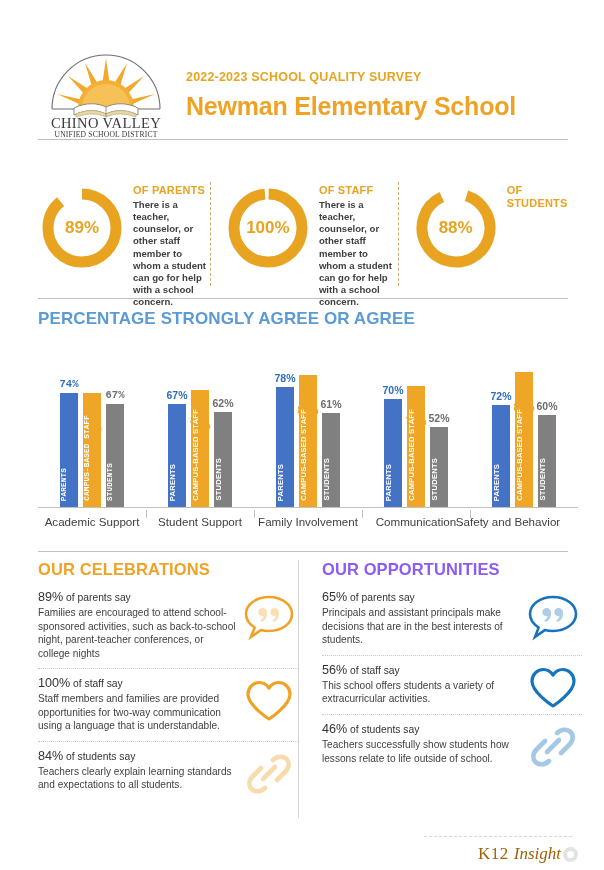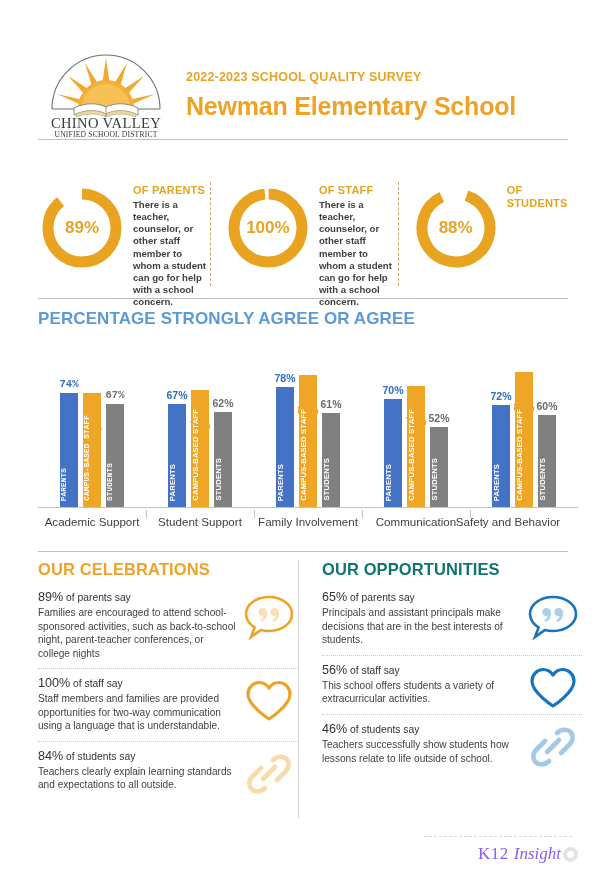--- a/index.html
+++ b/index.html
@@ -266,21 +266,21 @@
     height: 258px;
     border-left: 1px solid #d4d4d4;
   }
   .col-title {
     font-size: 16.5px;
     font-weight: bold;
     letter-spacing: 0.1px;
     margin-bottom: 6px;
   }
   .col-left .col-title  { color: #EFA326; }
-  .col-right .col-title { color: #0f766e; }
+  .col-right .col-title { color: #8b5cf6; }
 
   .item {
     position: relative;
     padding-right: 62px;
     padding-top: 4px;
     padding-bottom: 5px;
   }
   .item + .item {
     border-top: 1px dotted #c8c8c8;
     margin-top: 3px;
@@ -317,21 +317,21 @@
     width: 148px;
     height: 0;
     border-top: 1px dashed #d8d8d8;
   }
   .footer-brand {
     position: absolute;
     right: 26px;
     top: 844px;
     display: flex;
     align-items: center;
-    color: #8b5cf6;
+    color: #a16207;
     margin-left: 44px;
   }
   .footer-k12 {
     font-family: "Liberation Serif", serif;
     font-size: 17px;
     letter-spacing: 0.5px;
   }
   .footer-insight {
     font-family: "Liberation Serif", serif;
     font-size: 17px;
@@ -586,21 +586,21 @@
           <div class="item-head"><span class="pct">100%</span><span> of staff say</span></div>
           <div class="item-body">Staff members and families are provided opportunities for two-way communication using a language that is understandable.</div>
           <div class="item-icon">
             <svg width="54" height="48" viewBox="0 0 54 48">
               <path d="M27 42 C27 42 6 28.5 6 17.2 C6 10.4 11.2 5.5 17.3 5.5 C21.3 5.5 24.8 7.7 27 11.1 C29.2 7.7 32.7 5.5 36.7 5.5 C42.8 5.5 48 10.4 48 17.2 C48 28.5 27 42 27 42 Z" fill="none" stroke="#EFA326" stroke-width="3.2" stroke-linejoin="round"></path>
             </svg>
           </div>
         </div>
         <div class="item">
           <div class="item-head"><span class="pct">84%</span><span> of students say</span></div>
-          <div class="item-body">Teachers clearly explain learning standards and expectations to all outside.</div>
+          <div class="item-body">Teachers clearly explain learning standards and expectations to all students.</div>
           <div class="item-icon">
             <svg width="54" height="48" viewBox="0 0 54 48">
               <g fill="none" stroke="#EFA326" stroke-width="4.6" stroke-linecap="round" opacity="0.38">
                 <path d="M31 10 C35.5 5.5 41.5 6 44.5 9 C47.5 12 47.5 17.5 43.5 21.5 L35 30"></path>
                 <path d="M23 38 C18.5 42.5 12.5 42 9.5 39 C6.5 36 6.5 30.5 10.5 26.5 L19 18"></path>
                 <path d="M21 29 L33 17"></path>
               </g>
             </svg>
           </div>
         </div>

